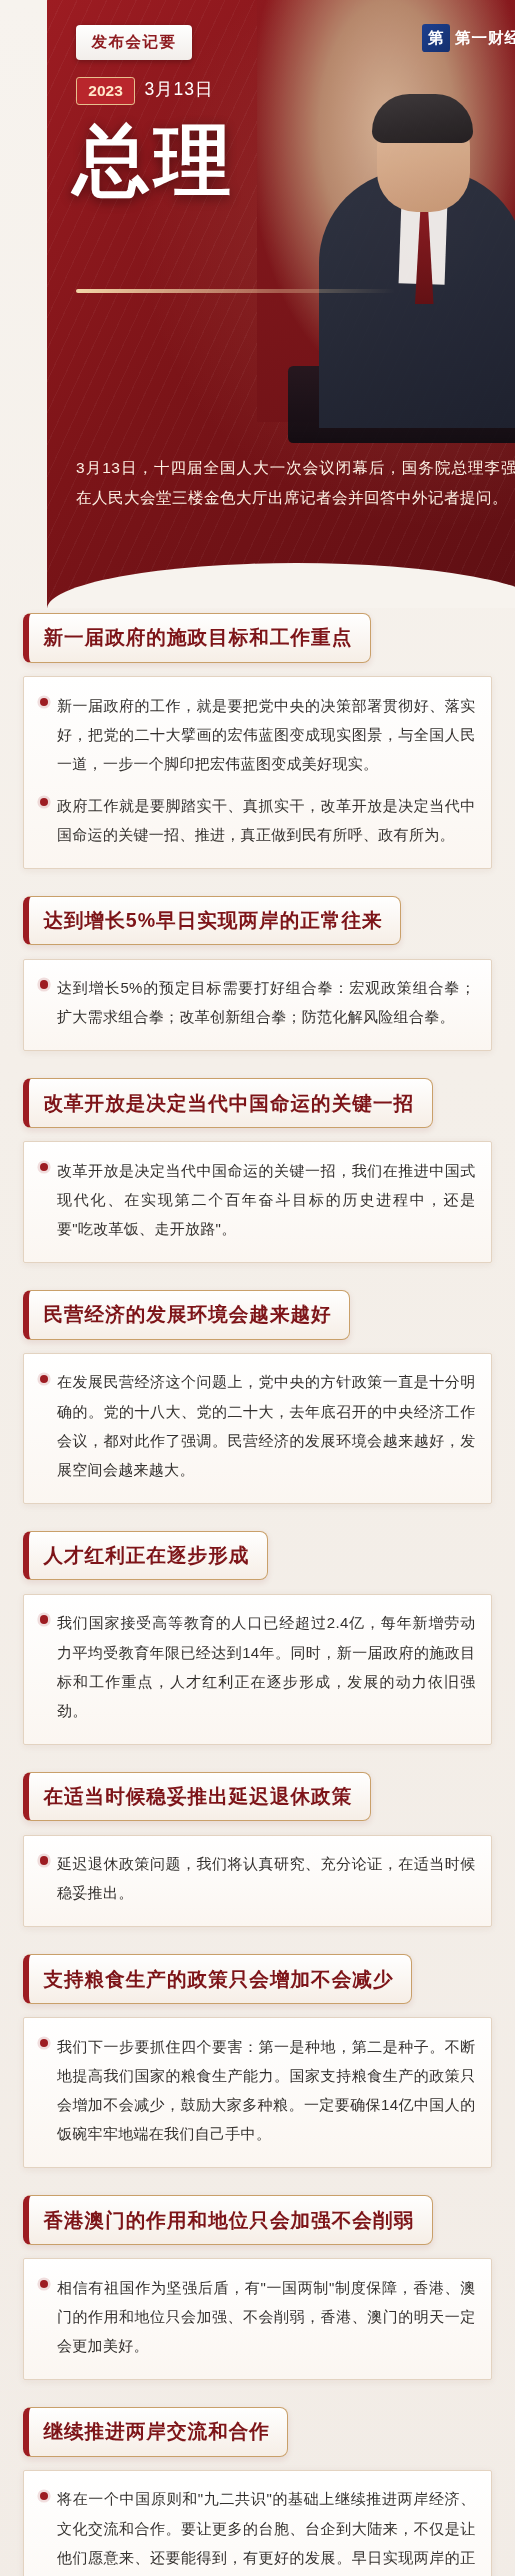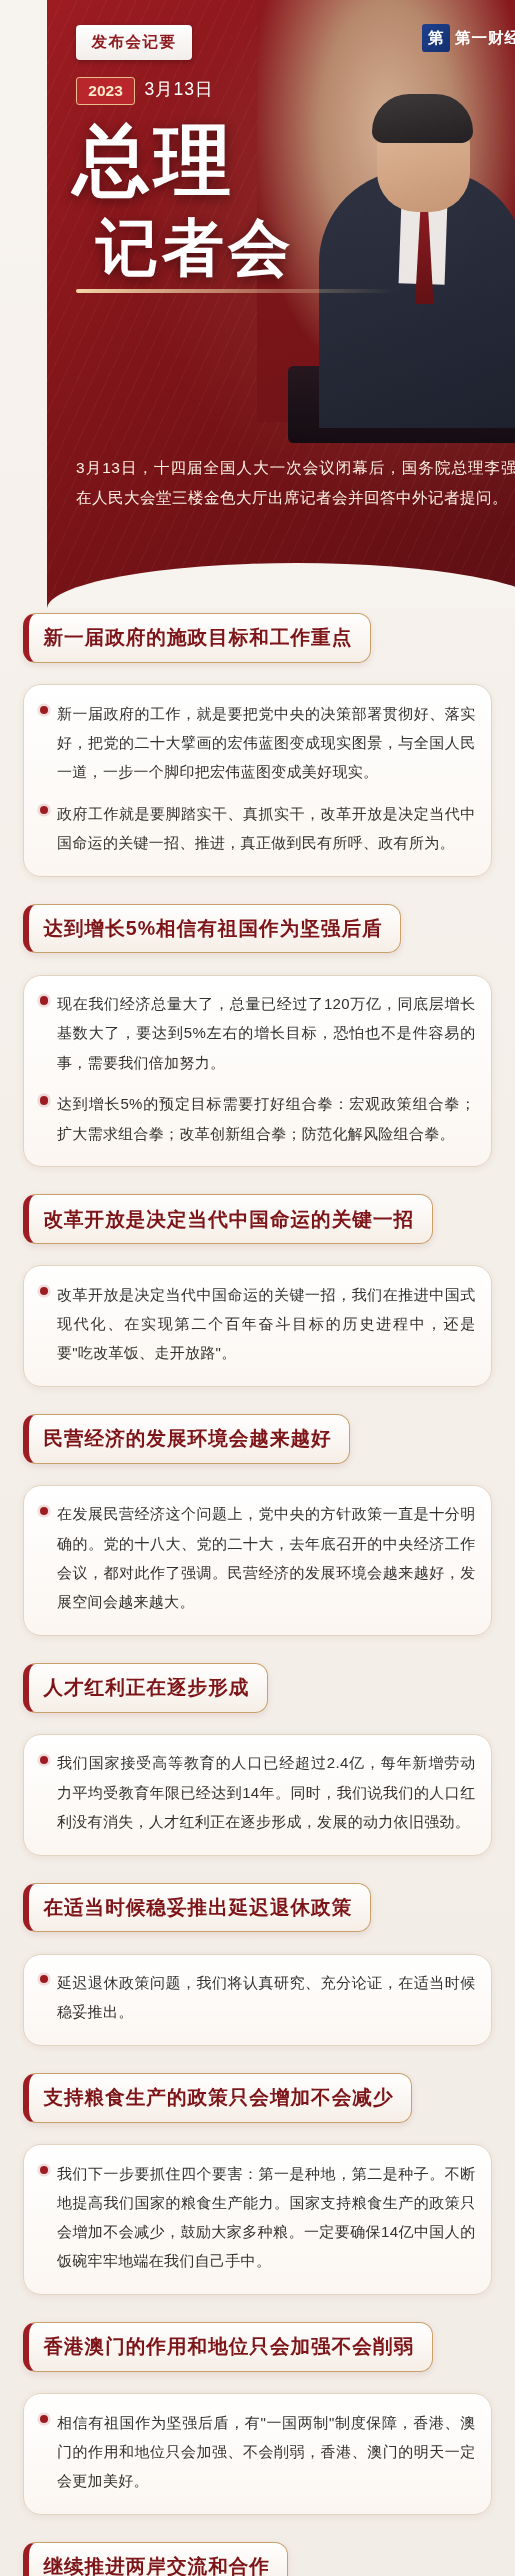--- a/index.html
+++ b/index.html
@@ -182,37 +182,36 @@
   .content { padding: 5.2px 23px 0 23px; }
 
   .section { margin-bottom: 27px; }
 
   .sec-head {
     display: inline-block;
     position: relative;
     background: linear-gradient(180deg, #ffffff 0%, #f6eee6 100%);
     border: 1px solid #c9a06a;
     border-left: 6.2px solid #9d1c22;
-    border-radius: 13px;
+    border-radius: 8px;
     padding: 10.3px 17.5px 10.3px 14.4px;
     color: #7d1418;
     font-size: 19.6px;
     font-weight: bold;
     letter-spacing: 1px;
     box-shadow: 0 2.1px 6.2px rgba(130,30,30,.10);
     margin-bottom: 13.4px;
   }
 
   .card {
     background: linear-gradient(180deg, #ffffff 0%, #fbf6f1 100%);
     border: 0.5px solid #e3d3c1;
-    border-radius: 18px;
+    border-radius: 2px;
     padding: 13.4px 15.5px 6.2px 15.5px;
     box-shadow: 0 1.5px 7.2px rgba(120,60,30,.07);
-    margin-top: 8px;
   }
 
   .bullet {
     display: flex;
     gap: 9.3px;
     margin-bottom: 12.4px;
   }
   .bullet .dot {
     flex: 0 0 auto;
     width: 8.2px; height: 8.2px;
@@ -254,64 +253,59 @@
       <div class="brand-mark">第</div>
       <div class="brand-text">第一财经</div>
     </div>
 
     <div class="date-pill">
       <div class="date-year">2023</div>
       <div class="date-md">3月13日</div>
     </div>
 
     <div class="hero-title">总理</div>
-    <div class="hero-title-2">记者会</div>
     <div class="hero-underline"></div>
 
     <div class="hero-lead">3月13日，十四届全国人大一次会议闭幕后，国务院总理李强在人民大会堂三楼金色大厅出席记者会并回答中外记者提问。</div>
     <div class="hero-wave"></div>
   </div>
 
   <div class="content" id="sections-root">
       <div class="section"><div class="sec-head">新一届政府的施政目标和工作重点</div><div class="card">
           <div class="bullet">
             <span class="dot"></span>
             <div class="txt">新一届政府的工作，就是要把党中央的决策部署贯彻好、落实好，把党的二十大擘画的宏伟蓝图变成现实图景，与全国人民一道，一步一个脚印把宏伟蓝图变成美好现实。</div>
           </div>
           <div class="bullet">
             <span class="dot"></span>
             <div class="txt">政府工作就是要脚踏实干、真抓实干，改革开放是决定当代中国命运的关键一招、推进，真正做到民有所呼、政有所为。</div>
           </div>
         </div></div>
-      <div class="section"><div class="sec-head">达到增长5%相信有祖国作为坚强后盾</div><div class="card">
-          <div class="bullet">
-            <span class="dot"></span>
-            <div class="txt">现在我们经济总量大了，总量已经过了120万亿，同底层增长基数大了，要达到5%左右的增长目标，恐怕也不是件容易的事，需要我们倍加努力。</div>
-          </div>
+      <div class="section"><div class="sec-head">达到增长5%早日实现两岸的正常往来</div><div class="card">
           <div class="bullet">
             <span class="dot"></span>
             <div class="txt">达到增长5%的预定目标需要打好组合拳：宏观政策组合拳；扩大需求组合拳；改革创新组合拳；防范化解风险组合拳。</div>
           </div>
         </div></div>
       <div class="section"><div class="sec-head">改革开放是决定当代中国命运的关键一招</div><div class="card">
           <div class="bullet">
             <span class="dot"></span>
             <div class="txt">改革开放是决定当代中国命运的关键一招，我们在推进中国式现代化、在实现第二个百年奋斗目标的历史进程中，还是要"吃改革饭、走开放路"。</div>
           </div>
         </div></div>
       <div class="section"><div class="sec-head">民营经济的发展环境会越来越好</div><div class="card">
           <div class="bullet">
             <span class="dot"></span>
             <div class="txt">在发展民营经济这个问题上，党中央的方针政策一直是十分明确的。党的十八大、党的二十大，去年底召开的中央经济工作会议，都对此作了强调。民营经济的发展环境会越来越好，发展空间会越来越大。</div>
           </div>
         </div></div>
       <div class="section"><div class="sec-head">人才红利正在逐步形成</div><div class="card">
           <div class="bullet">
             <span class="dot"></span>
-            <div class="txt">我们国家接受高等教育的人口已经超过2.4亿，每年新增劳动力平均受教育年限已经达到14年。同时，我们说我们的人口红利没有消失，人才红利正在逐步形成，发展的动力依旧强劲。</div>
+            <div class="txt">我们国家接受高等教育的人口已经超过2.4亿，每年新增劳动力平均受教育年限已经达到14年。同时，新一届政府的施政目标和工作重点，人才红利正在逐步形成，发展的动力依旧强劲。</div>
           </div>
         </div></div>
       <div class="section"><div class="sec-head">在适当时候稳妥推出延迟退休政策</div><div class="card">
           <div class="bullet">
             <span class="dot"></span>
             <div class="txt">延迟退休政策问题，我们将认真研究、充分论证，在适当时候稳妥推出。</div>
           </div>
         </div></div>
       <div class="section"><div class="sec-head">支持粮食生产的政策只会增加不会减少</div><div class="card">
           <div class="bullet">

